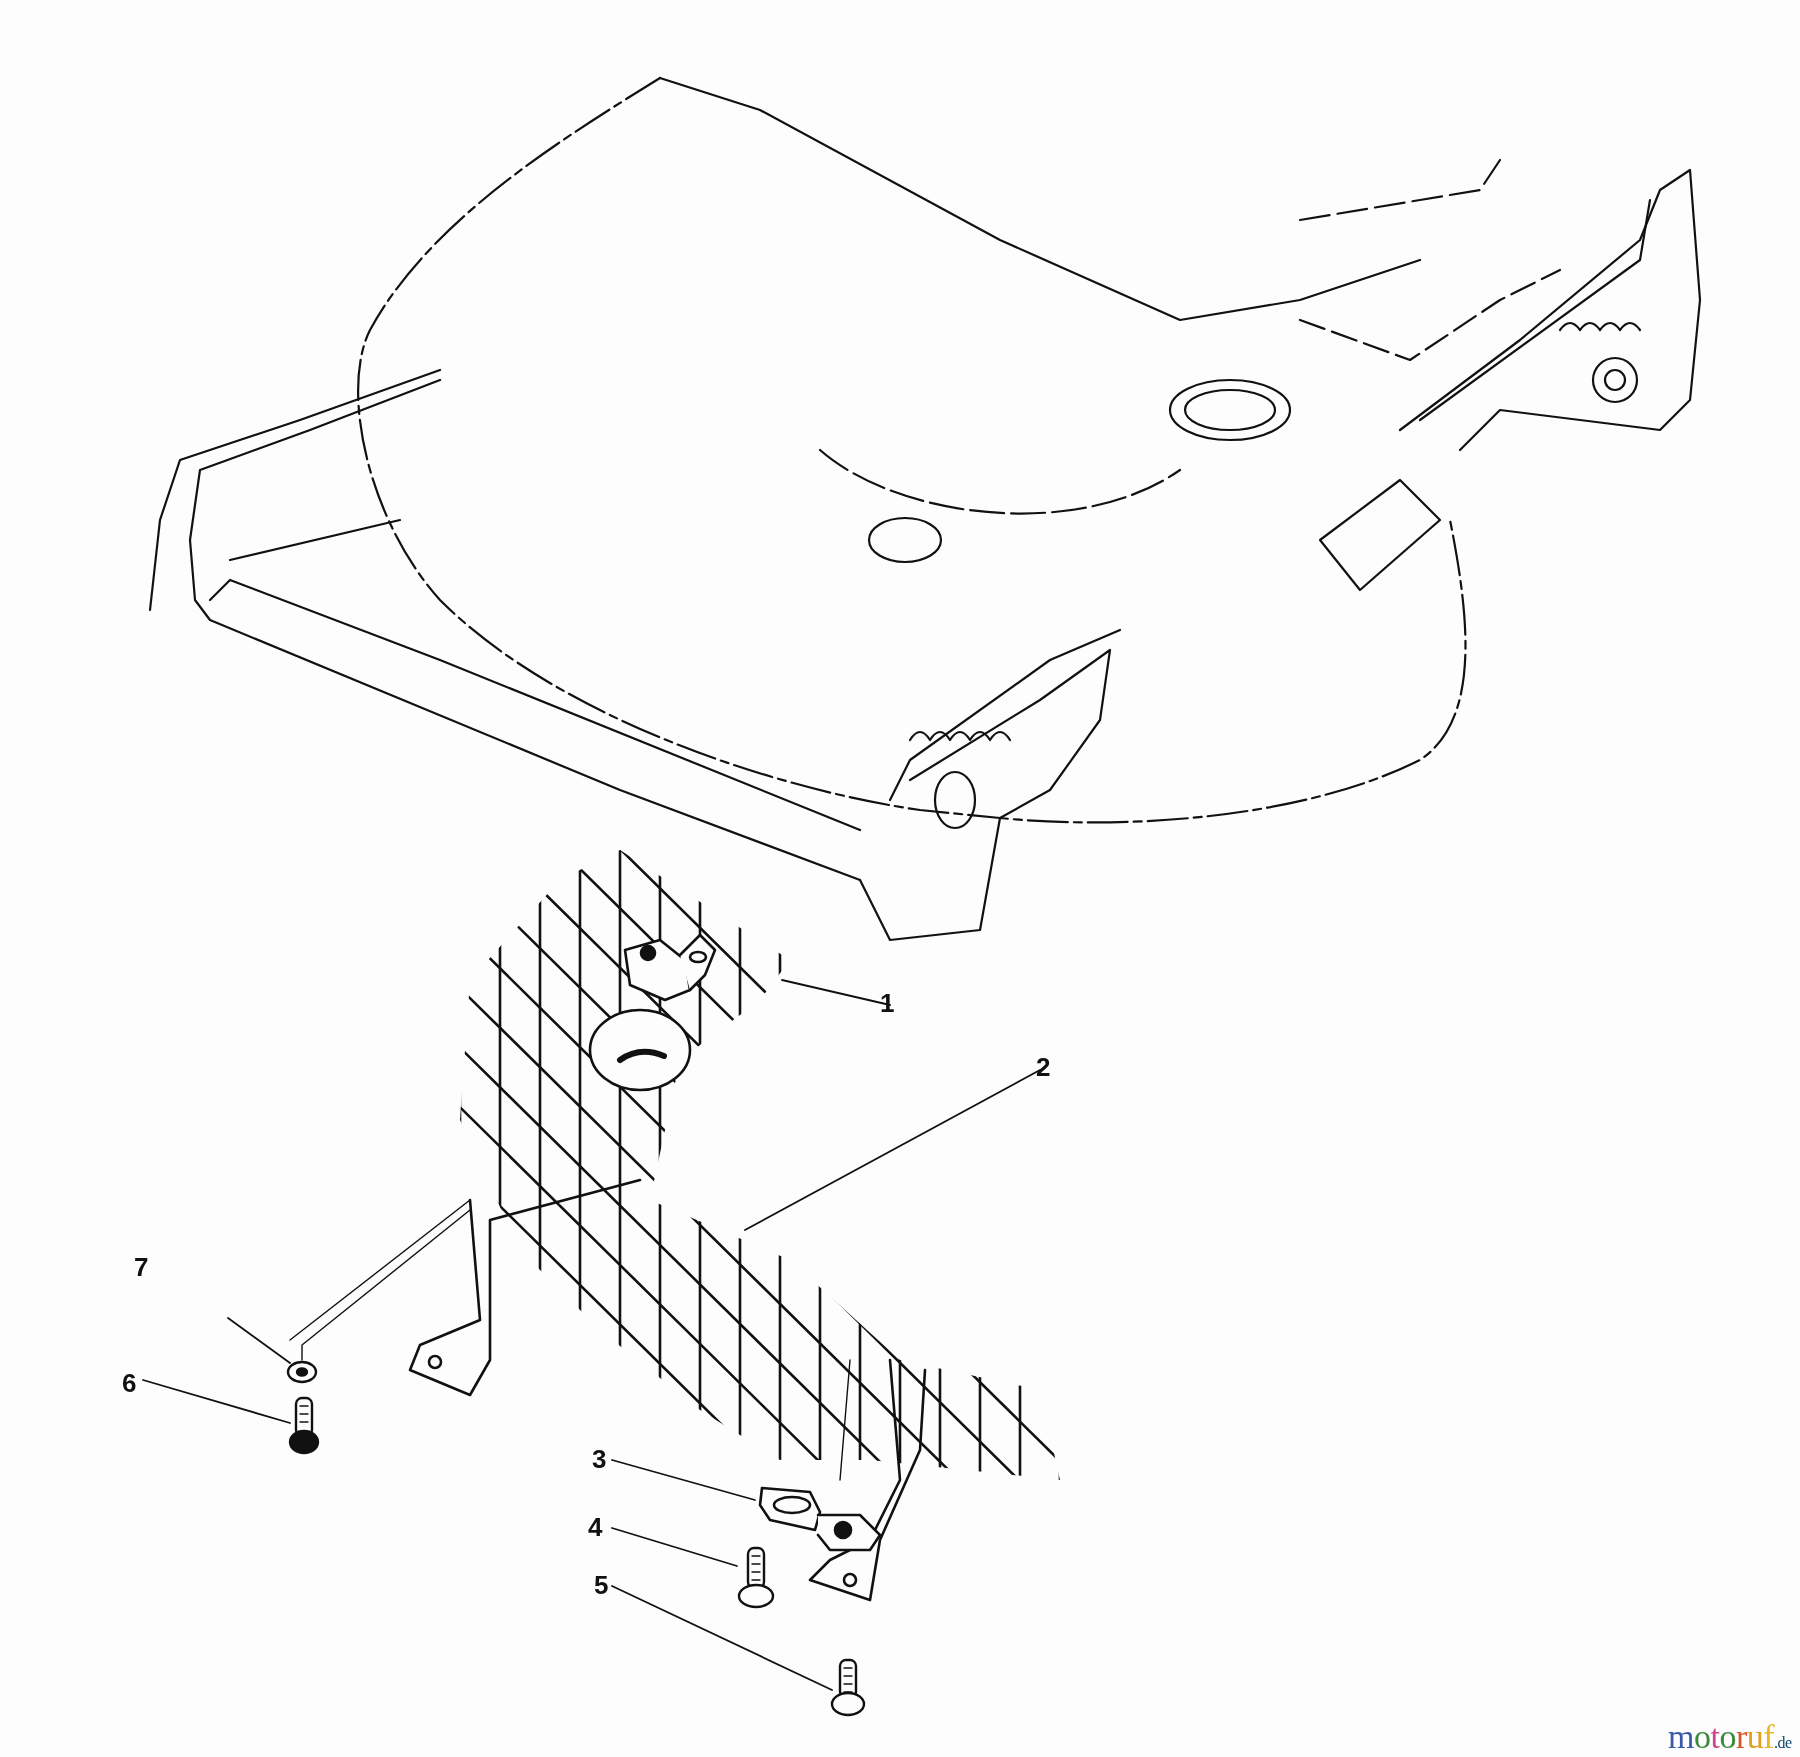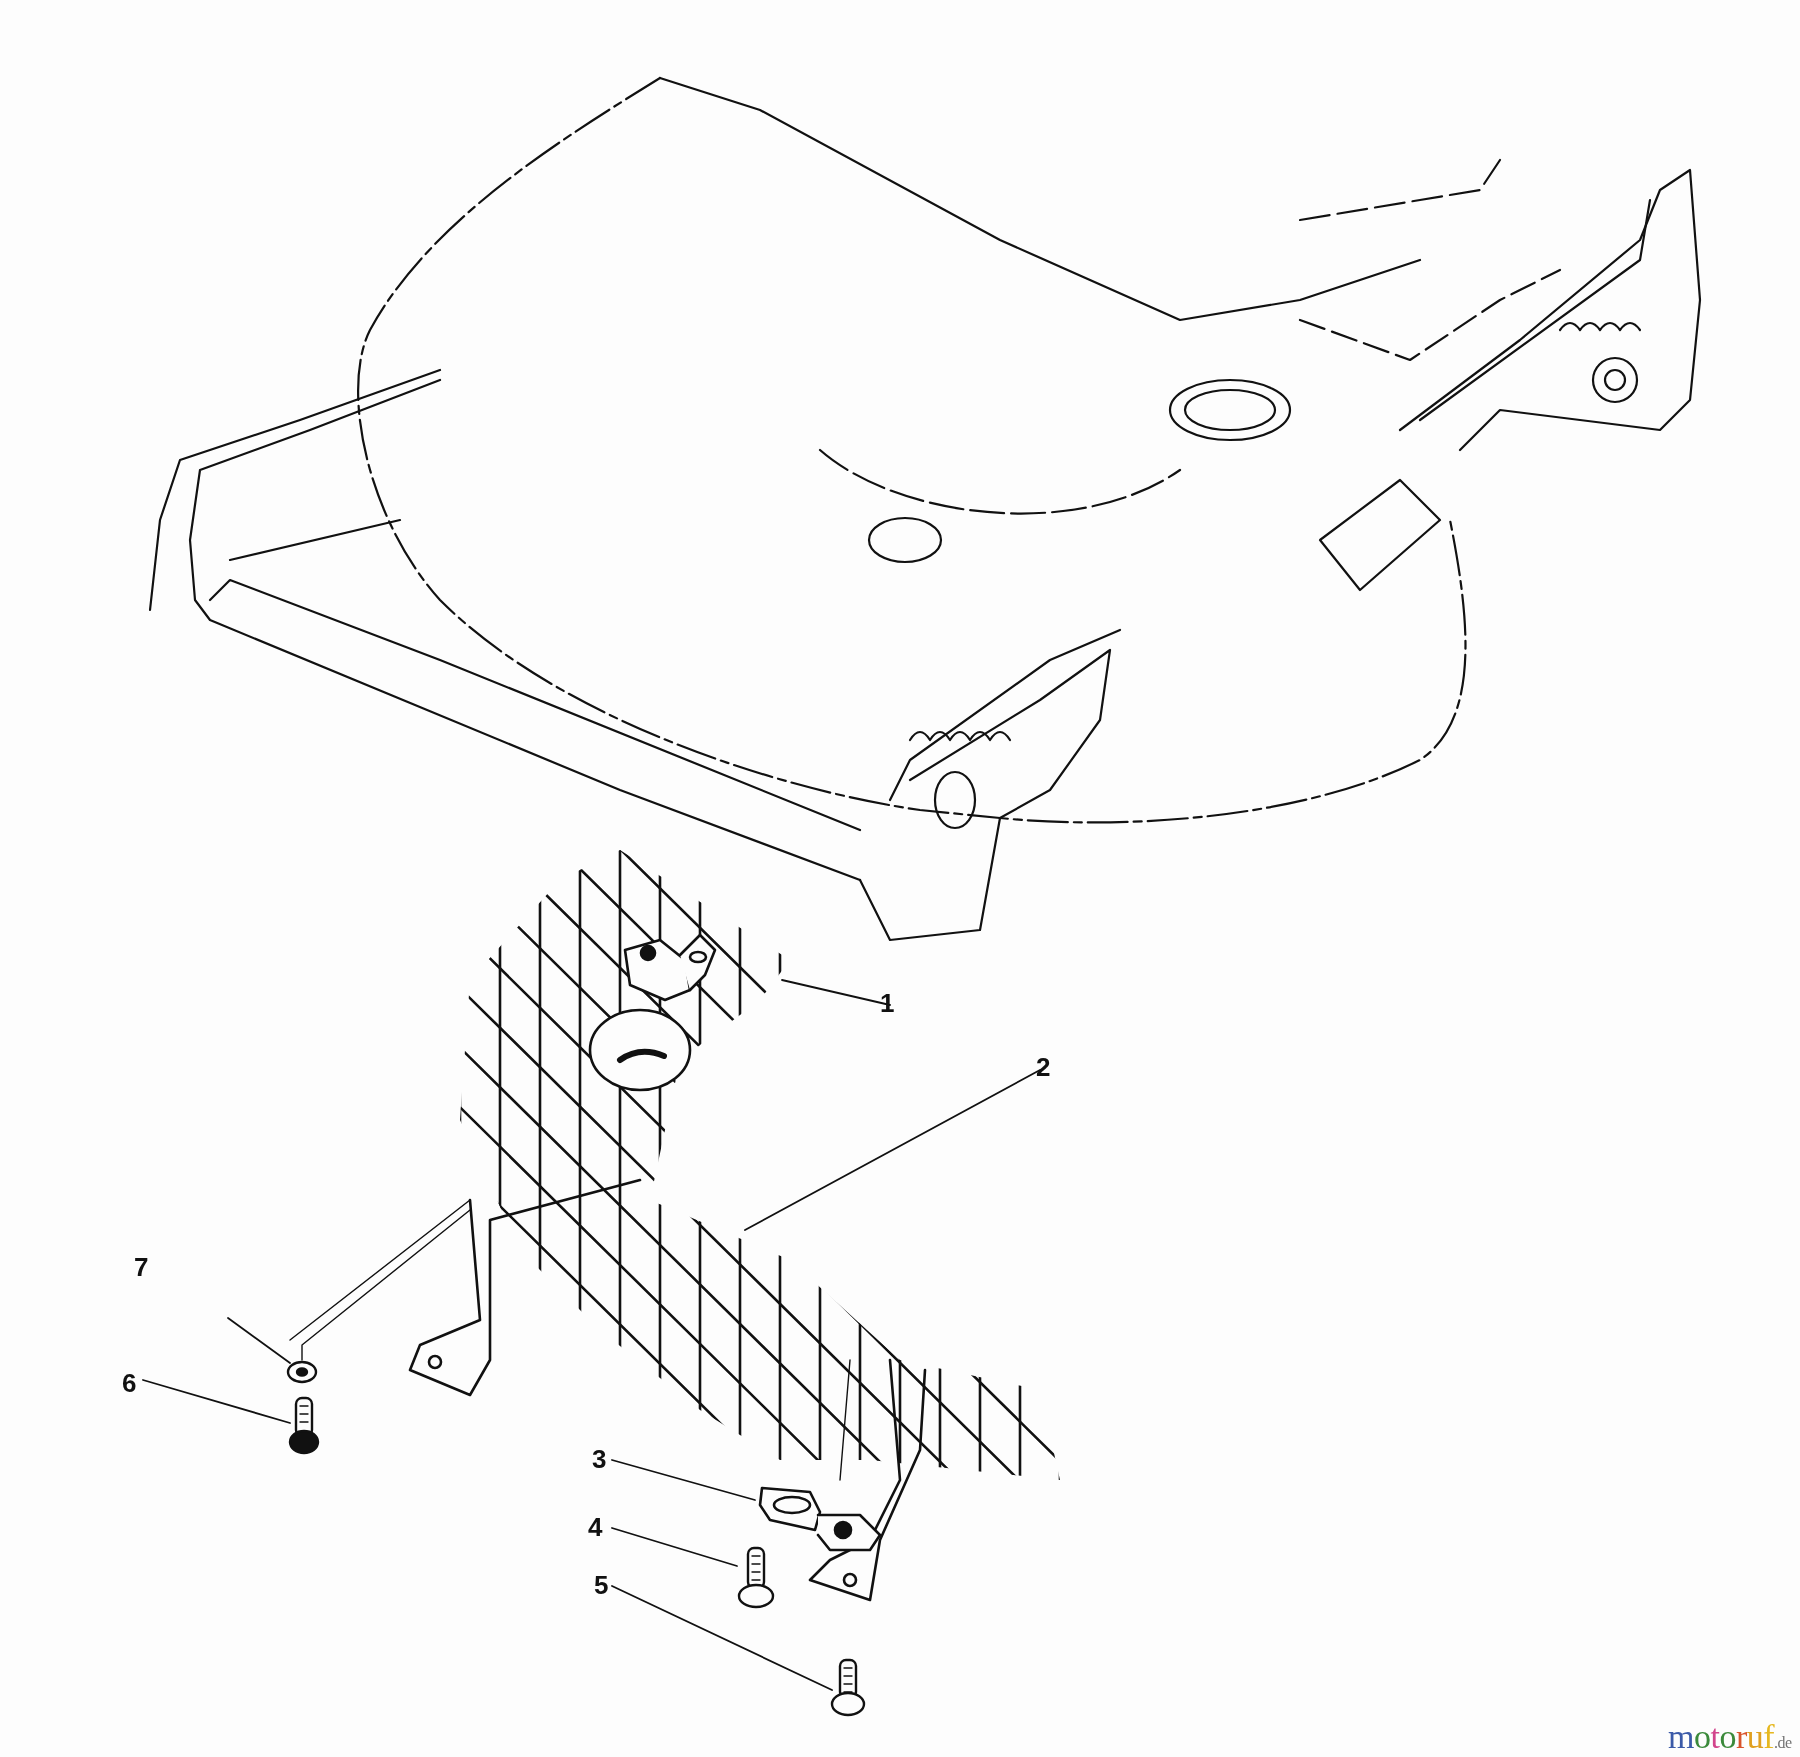--- a/index.html
+++ b/index.html
@@ -15,21 +15,21 @@
   }
   .wm {
     position: absolute;
     left: 1668px;
     top: 1718px;
     font-family: "Liberation Serif", serif;
     font-size: 34px;
     letter-spacing: -0.5px;
     white-space: nowrap;
   }
-  .wm .dom { font-size: 16px; color: #737373; }
+  .wm .dom { font-size: 16px; color: #0c4a6e; }
 </style>
 </head>
 <body>
 
 <div id="stage">
 
   <svg class="drawing" width="1800" height="1757" viewBox="0 0 1800 1757" fill="none" stroke="#111" stroke-width="2.2" stroke-linecap="round" stroke-linejoin="round">
 
     <g>
       <path d="M660 78 C 560 140, 430 220, 370 330 C 340 390, 368 520, 440 600 C 560 720, 780 790, 920 810 L 1000 818 C 1120 830, 1300 820, 1420 760 C 1480 720, 1470 620, 1450 520" stroke-dasharray="40 6 8 6"></path>

